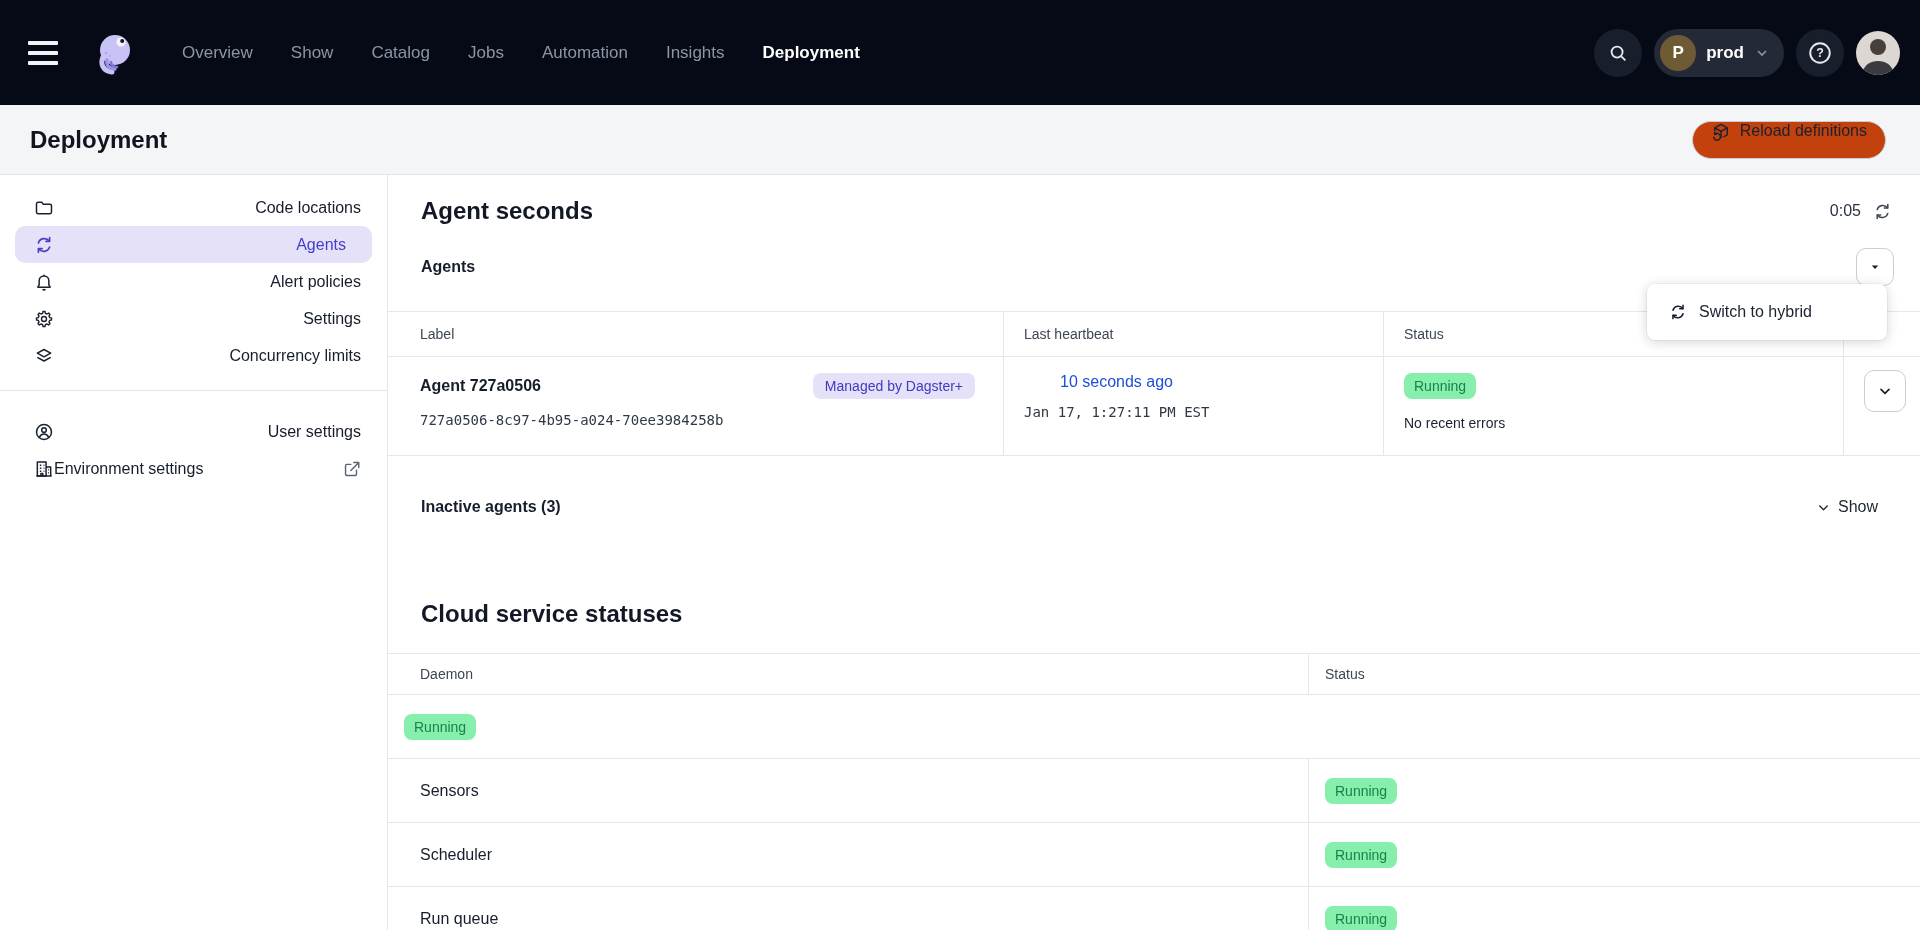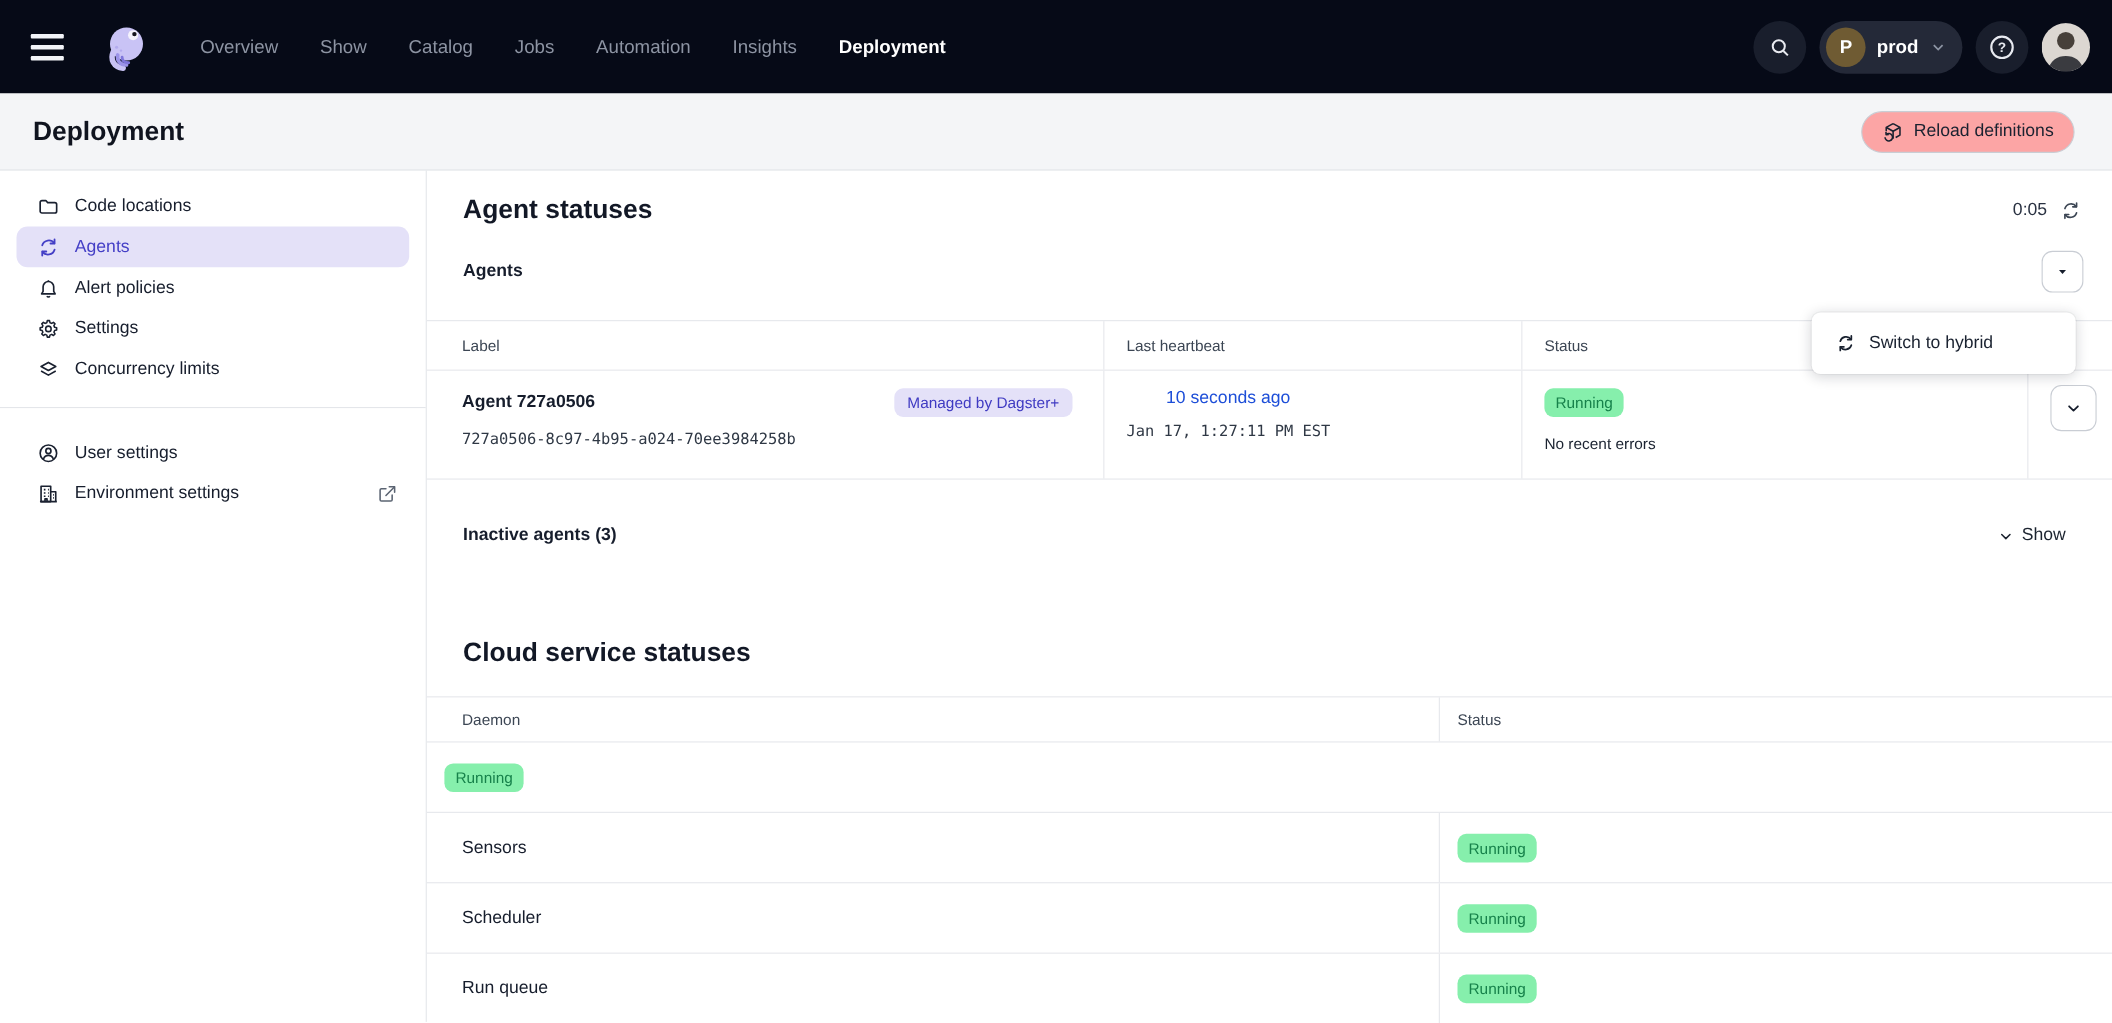--- a/index.html
+++ b/index.html
@@ -4,43 +4,43 @@
 <style>
   * { box-sizing: border-box; margin: 0; padding: 0; }
   html,body { width:1920px; height:930px; overflow:hidden; }
   body {
     font-family:"Liberation Sans", sans-serif;
     background:#ffffff; color:#161D2C; position:relative;
   }
   svg { display:block; }
 
   
-  .topnav { height:85px; background:#060A17; display:flex; align-items:center; padding:0 20px 0 28px;gap:10px; }
+  .topnav { height:105px; background:#060A17; display:flex; align-items:center; padding:0 20px 0 28px;gap:10px; }
   .hamburger { width:30px; height:24px; display:flex; flex-direction:column; justify-content:space-between; cursor:pointer; margin-right:22px; }
   .hamburger span { height:4px; background:#F2F4F8; border-radius:1px; }
   .logo { width:48px; height:48px; margin-right:34px; }
   .nav-links { display:flex; gap:38px; font-size:17px; color:#8D94A3; }
   .nav-link { cursor:pointer; text-decoration:none; color:#8D94A3; }
   .nav-link.active { color:#FFFFFF; font-weight:700; }
   .topnav-right { margin-left:auto; display:flex; align-items:center; gap:12px; }
   .icon-circle { width:48px; height:48px; border-radius:50%; background:#191E2C; display:flex; align-items:center; justify-content:center; color:#E8EAF0; cursor:pointer; }
   .env-pill { height:48px; border-radius:24px; background:#242938; display:flex; align-items:center; padding:0 14px 0 6px; gap:10px; cursor:pointer; }
   .env-avatar { width:36px; height:36px; border-radius:50%; background:#6F5B33; color:#FFFFFF; font-weight:700; font-size:17px; display:flex; align-items:center; justify-content:center; }
   .env-name { color:#FFFFFF; font-size:17px; font-weight:600; }
   .avatar { width:44px; height:44px; border-radius:50%; overflow:hidden; cursor:pointer; }
 
   
   .page-header { height:70px; background:#F4F5F7; border-bottom:1px solid #E2E4E8; display:flex; align-items:center; padding:0 34px 0 30px; }
   .page-title { font-size:24px; font-weight:700; color:#10141F; }
-  .reload-btn { margin-left:auto; height:38px; border:1px solid #C9CDD4; border-radius:19px; background:#fca5a5; display:flex; align-items:center; gap:9px; padding:0 18px; font-size:16px; color:#1A2230; cursor:pointer; }
+  .reload-btn { margin-left:auto; height:38px; border:1px solid #C9CDD4; border-radius:19px; background:#c2410c; display:flex; align-items:flex-start; gap:9px; padding:0 18px; font-size:16px; color:#1A2230; cursor:pointer; }
 
   
   .content { display:flex; height:774px; }
   .sidebar { width:388px; flex-shrink:0; border-right:1px solid #E4E6EA; padding-top:14px; }
-  .side-item { height:37px; display:flex; align-items:center; gap:14px; padding:0 26px 0 34px; font-size:16px; color:#161D2C; cursor:pointer; }
+  .side-item { height:37px; display:flex; align-items:center; padding:0 26px 0 34px; font-size:16px; color:#161D2C; cursor:pointer;justify-content:space-between; }
   .side-item .sicon { width:20px; height:20px; color:#1A2130; flex-shrink:0; }
   .side-item.active { background:#E4E1F8; color:#443FC6; border-radius:10px; margin:0 15px; padding-left:19px; }
   .side-item.active .sicon { color:#443FC6; }
   .side-divider { border-top:1px solid #E4E6EA; margin:16px 0 22px; }
   .ext-icon { margin-left:auto; color:#5B6472; }
 
   .main { flex:1; position:relative; }
   .section-head { display:flex; align-items:center; padding:21px 34px 0 33px; }
   .h1 { font-size:24px; font-weight:600; color:#121826; line-height:30px; }
   .timer-group { margin-left:auto; display:flex; align-items:center; gap:12px; font-size:16px; color:#2A3242; }
@@ -243,21 +243,21 @@
             <path d="M18 13.5V19a1.6 1.6 0 0 1-1.6 1.6H5A1.6 1.6 0 0 1 3.4 19V7.4A1.6 1.6 0 0 1 5 5.8h5.5"></path>
             <path d="M14.5 3.4H21v6.5"></path>
             <path d="M10.5 13.9 20.4 4"></path>
           </svg>
       </span>
     </div>
   </div>
 
   <div class="main">
     <div class="section-head">
-      <div class="h1">Agent statuses</div>
+      <div class="h1">Agent seconds</div>
       <div class="timer-group">
         <span>0:05</span>
         <span class="refresh-icon">
           <svg width="19" height="19" viewBox="0 0 24 24" fill="none" stroke="currentColor" stroke-width="1.9" stroke-linecap="round" stroke-linejoin="round">
             <path d="M18.4 7.4A7.4 7.4 0 0 0 5.3 9.6"></path>
               <polyline points="18.7,3.2 18.7,7.6 14.3,7.6"></polyline>
             <path d="M5.6 16.6a7.4 7.4 0 0 0 13.1-2.2"></path>
               <polyline points="5.3,20.8 5.3,16.4 9.7,16.4"></polyline>
           </svg>
         </span>

